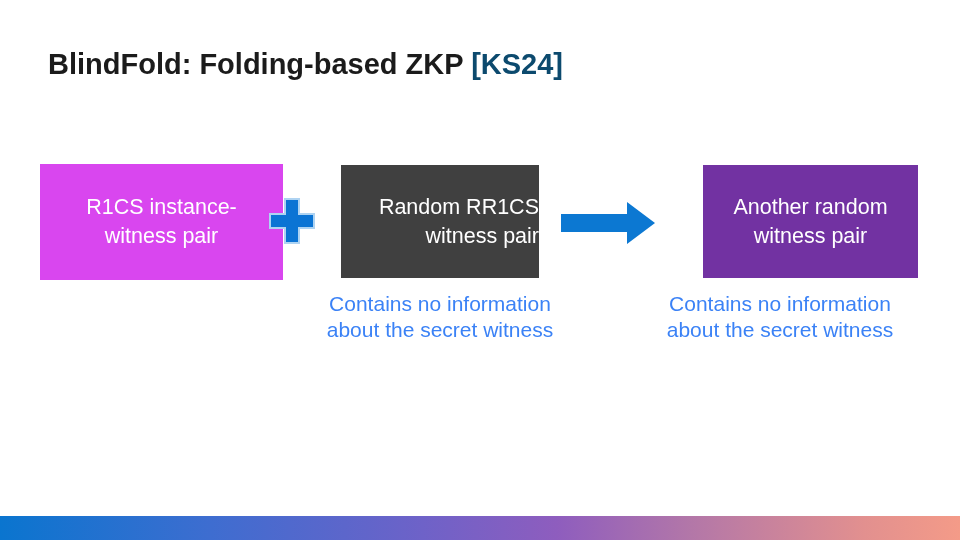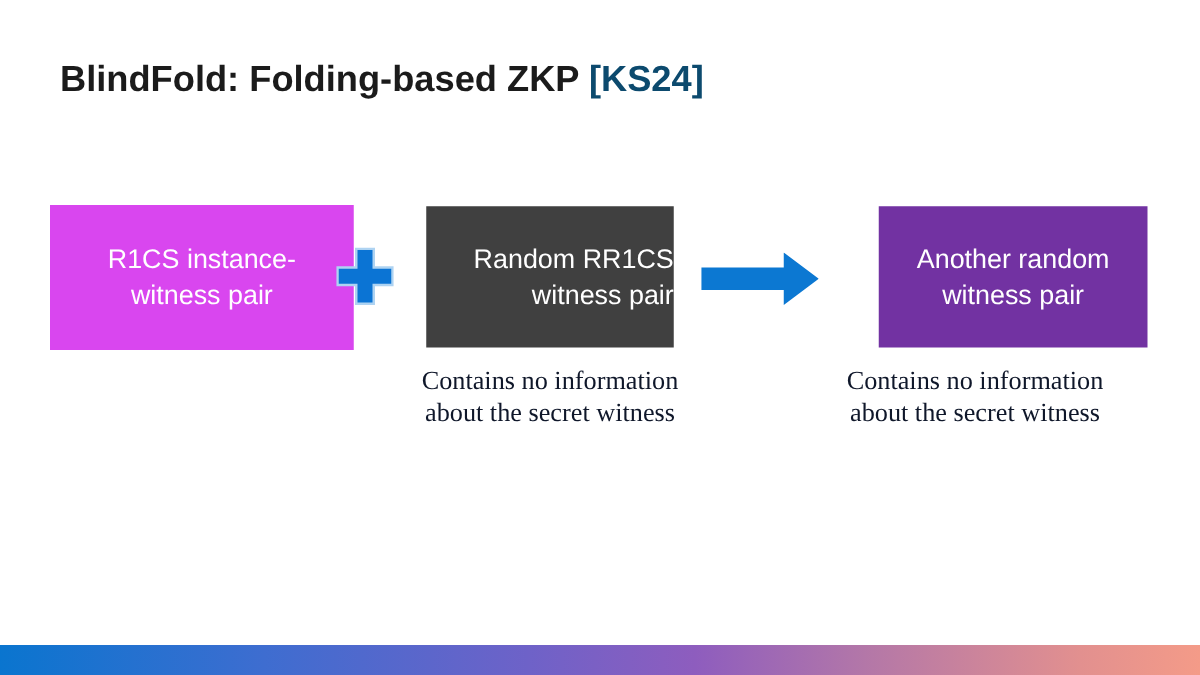--- a/index.html
+++ b/index.html
@@ -40,24 +40,23 @@
   .box-blue { background: #d946ef; left: 40px; top: 164px; width: 243px; height: 116px; }
   .box-purple1 { background: #404040; left: 341px; top: 165px; width: 198px; height: 113px; align-items: flex-end; }
   .box-purple2 { background: #7232A2; left: 672px; top: 165px; width: 215px; height: 113px; margin-left: 31px; }
   .plus-wrap { position: absolute; left: 269px; top: 198px; width: 46px; height: 46px; }
   .arrow-wrap { position: absolute; left: 561px; top: 202px; width: 94px; height: 42px; }
   .caption {
     position: absolute;
     top: 291px;
     width: 266px;
     text-align: center;
-    color: #0f172a;
+    color: #3b82f6;
     font-size: 21px;
     line-height: 26px;
-    font-family: Liberation Serif, serif;
   }
   .caption-1 { left: 307px; }
   .caption-2 { left: 647px; }
   .footer-bar {
     position: absolute;
     left: 0; bottom: 0;
     width: 960px; height: 24px;
     background: linear-gradient(90deg,
       #0A75CF 0%, #3E6DD0 22%, #6E62C8 44%,
       #8E5DBE 58%, #B377A8 72%, #E2908F 90%, #F49B88 100%);

